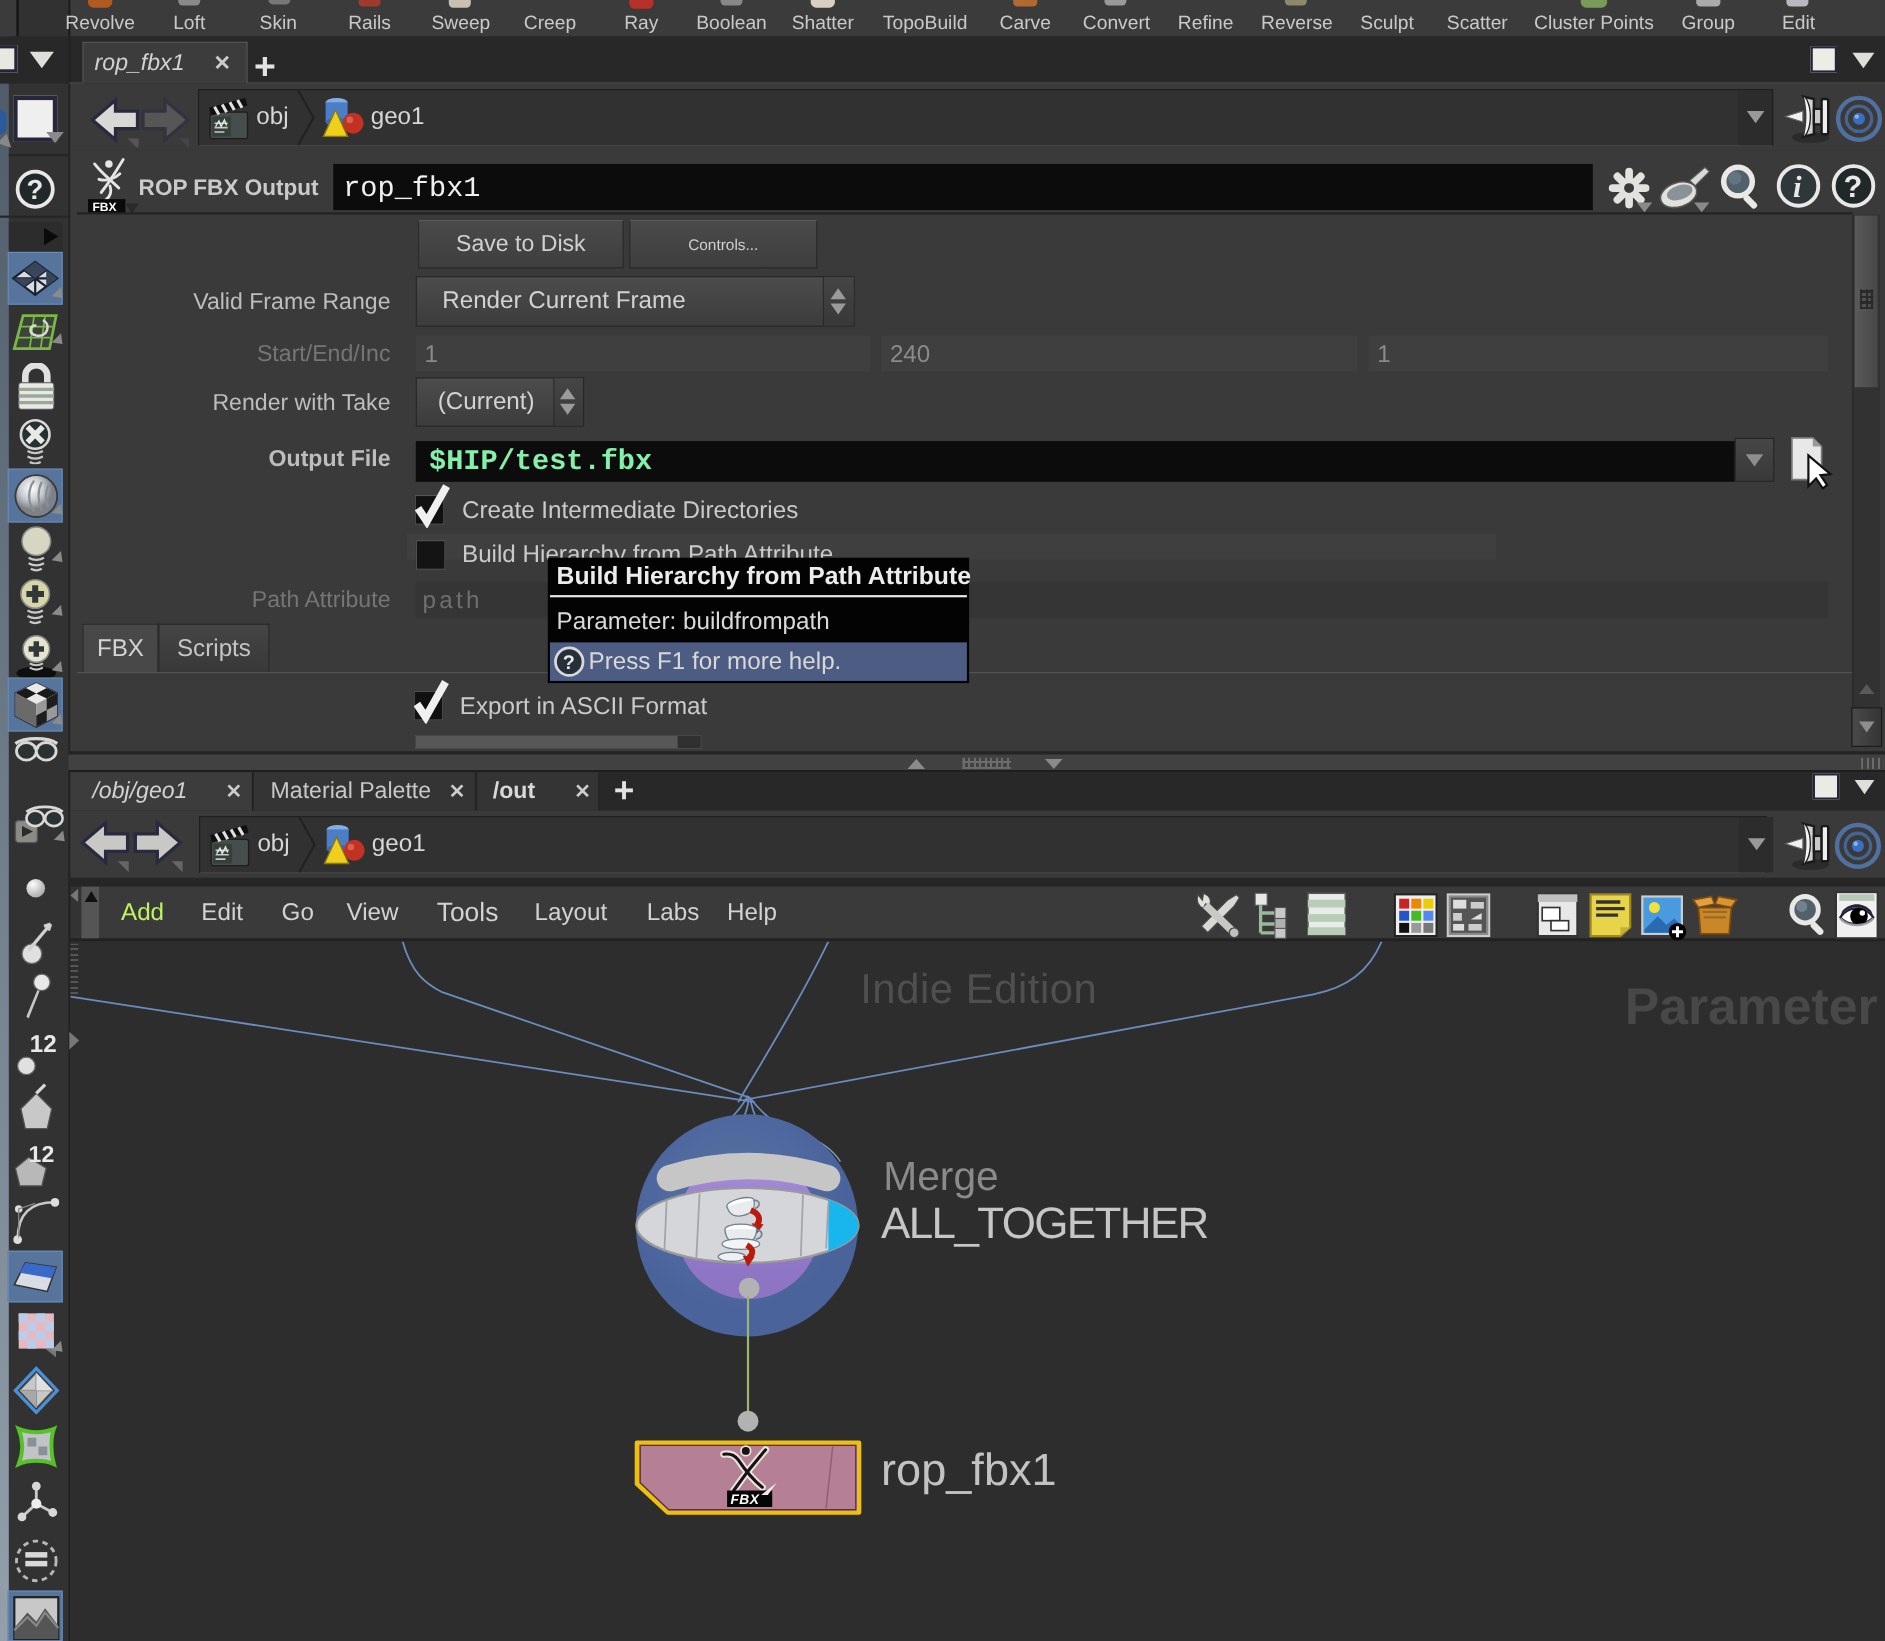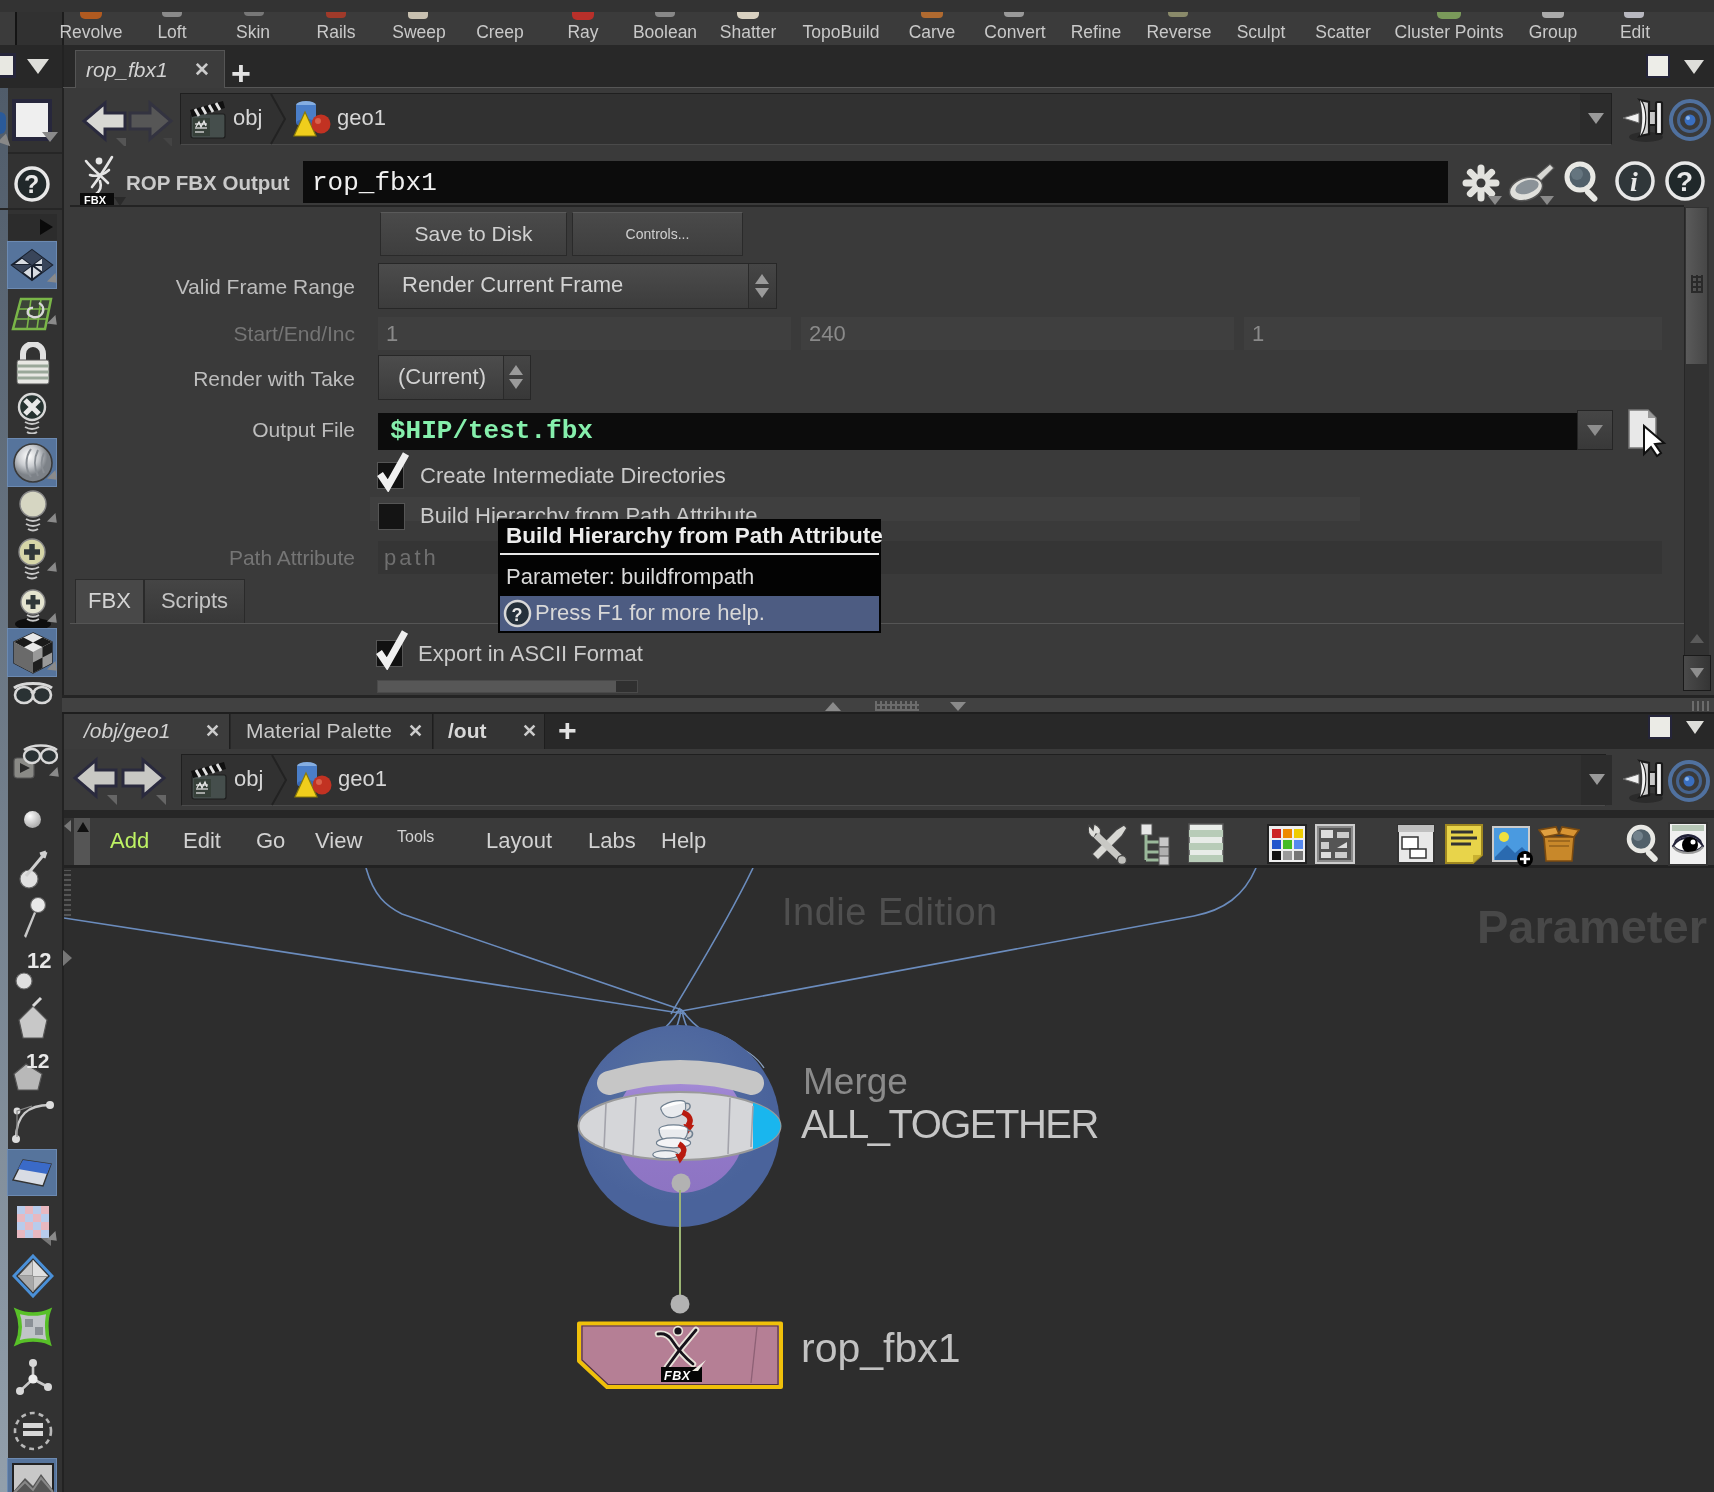--- a/index.html
+++ b/index.html
@@ -1,18 +1,18 @@
 <!DOCTYPE html>
 <html><head>
 <meta charset="utf-8">
 <style>
 * { margin:0; padding:0; box-sizing:border-box; }
 html,body { width:1714px; height:1492px; overflow:hidden; background:#333333;
   font-family:"Liberation Sans", sans-serif; }
-#root { position:absolute; top:12px; left:0; width:1714px; height:1180px; }
+#root { position:absolute; top:0; left:0; width:1714px; height:1180px; }
 .abs { position:absolute; }
 .lbl { color:#c9c9c9; font-size:17.5px; }
 .plabel { color:#bdbdbd; font-size:21px; text-align:right; position:absolute; }
 .plabel.dis { color:#757575; }
 .mono { font-family:"Liberation Mono", monospace; }
 </style>
 </head>
 <body>
 <div id="root">
 
@@ -189,21 +189,21 @@
 <div class="abs" style="left:801px;top:305px;width:433px;height:33px;background:#3f3f3f;color:#8a8a8a;font-size:22px;line-height:33px;padding-left:8px;">240</div>
 <div class="abs" style="left:1244px;top:305px;width:418px;height:33px;background:#3f3f3f;color:#8a8a8a;font-size:22px;line-height:33px;padding-left:8px;">1</div>
 
 <div class="plabel" style="left:100px;top:355px;width:255px;">Render with Take</div>
 <div class="abs" style="left:378px;top:343px;width:153px;height:45px;background:linear-gradient(#4c4c4c,#3c3c3c);border:1px solid #272727;"></div>
 <div class="abs" style="left:398px;top:352px;color:#d2d2d2;font-size:22px;">(Current)</div>
 <div class="abs" style="left:503px;top:344px;width:27px;height:43px;background:linear-gradient(#454545,#383838);border-left:1px solid #2a2a2a;"></div>
 <div class="abs" style="left:509px;top:353px;width:0;height:0;border-left:7px solid transparent;border-right:7px solid transparent;border-bottom:10px solid #9a9a9a;"></div>
 <div class="abs" style="left:509px;top:367px;width:0;height:0;border-left:7px solid transparent;border-right:7px solid transparent;border-top:10px solid #9a9a9a;"></div>
 
-<div class="plabel" style="left:100px;top:406px;width:255px;">Output File</div>
+<div class="plabel" style="left:100px;top:406px;width:255px;font-weight:bold;">Output File</div>
 <div class="abs" style="left:378px;top:401px;width:1199px;height:37px;background:#0c0c0c;"></div>
 <div class="abs mono" style="left:390px;top:404px;color:#86efac;font-size:26px;font-weight:bold;">$HIP/test.fbx</div>
 <div class="abs" style="left:1577px;top:398px;width:36px;height:40px;background:linear-gradient(#464646,#393939);border:1px solid #252525;"></div>
 <div class="abs" style="left:1587px;top:413px;width:0;height:0;border-left:8px solid transparent;border-right:8px solid transparent;border-top:11px solid #8e8e8e;"></div>
 <svg class="abs" style="left:1626px;top:396px;" width="46" height="52" viewBox="0 0 46 52">
   <path d="M3 2 L22 2 L30 10 L30 40 L3 40 Z" fill="#e8e8e8" stroke="#777" stroke-width="1.5"></path>
   <path d="M22 2 L22 10 L30 10 Z" fill="#999"></path>
   <path d="M18 18 L18 46 L25 39 L31 48 L35 45 L29 36 L38 35 Z" fill="#fff" stroke="#111" stroke-width="2"></path>
 </svg>
 
@@ -328,21 +328,21 @@
 <div class="abs" style="left:90px;top:806px;width:1624px;height:47px;background:#3a3a3a;"></div>
 <div class="abs" style="left:64px;top:853px;width:1650px;height:3px;background:#222;"></div>
 <div id="menubar">
 <div class="abs" style="left:74px;top:806px;width:16px;height:47px;background:#555;"></div>
 <div class="abs" style="left:77px;top:810px;width:0;height:0;border-left:6px solid transparent;border-right:6px solid transparent;border-bottom:10px solid #111;"></div>
 <div class="abs" style="left:64px;top:808px;width:0;height:0;border-top:6px solid transparent;border-bottom:6px solid transparent;border-right:7px solid #777;"></div>
 <div class="abs" style="left:110px;top:816px;color:#bef264;font-size:22px;">Add</div>
 <div class="abs" style="left:183px;top:816px;color:#d2d2d2;font-size:22px;">Edit</div>
 <div class="abs" style="left:256px;top:816px;color:#d2d2d2;font-size:22px;">Go</div>
 <div class="abs" style="left:315px;top:816px;color:#d2d2d2;font-size:22px;">View</div>
-<div class="abs" style="left:397px;top:816px;color:#d2d2d2;font-size:16px;">Tools</div>
+<div class="abs" style="left:397px;top:816px;color:#d2d2d2;font-size:24px;">Tools</div>
 <div class="abs" style="left:486px;top:816px;color:#d2d2d2;font-size:22px;">Layout</div>
 <div class="abs" style="left:588px;top:816px;color:#d2d2d2;font-size:22px;">Labs</div>
 <div class="abs" style="left:661px;top:816px;color:#d2d2d2;font-size:22px;">Help</div>
 
 <svg class="abs" style="left:1086px;top:810px;" width="44" height="44" viewBox="0 0 44 44">
   <path d="M30 8 L38 3 L41 6 L36 14 L12 38 L6 32 Z" fill="#d8d8d4" stroke="#444" stroke-width="1.4"></path>
   <path d="M3 3 C1 9 3 14 8 16 L10 12 L14 13 C16 8 13 4 8 2 L7 8 Z" fill="#e0e0dc" stroke="#444" stroke-width="1.3"></path>
   <path d="M10 13 L34 36" stroke="#c8c8c4" stroke-width="7"></path>
   <path d="M10 13 L34 36" stroke="#444" stroke-width="9" fill="none" opacity="0"></path>
   <circle cx="36" cy="38" r="4.5" fill="#c0c0bc" stroke="#444" stroke-width="1.3"></circle>

